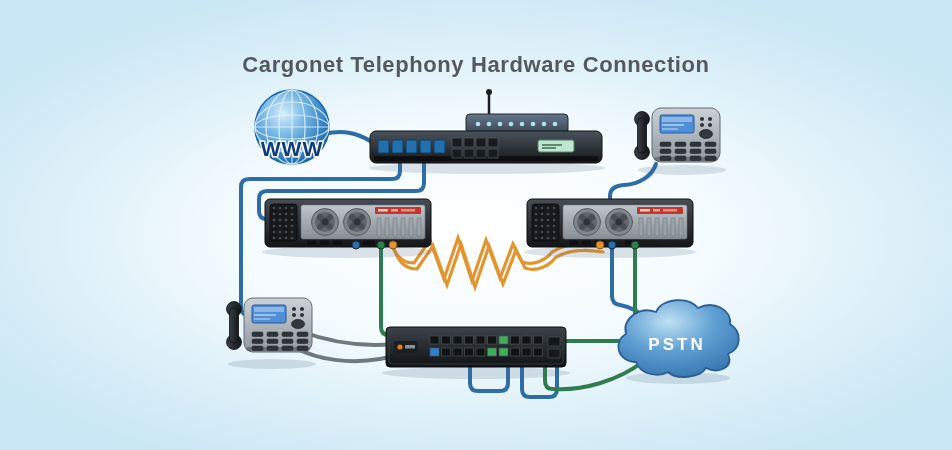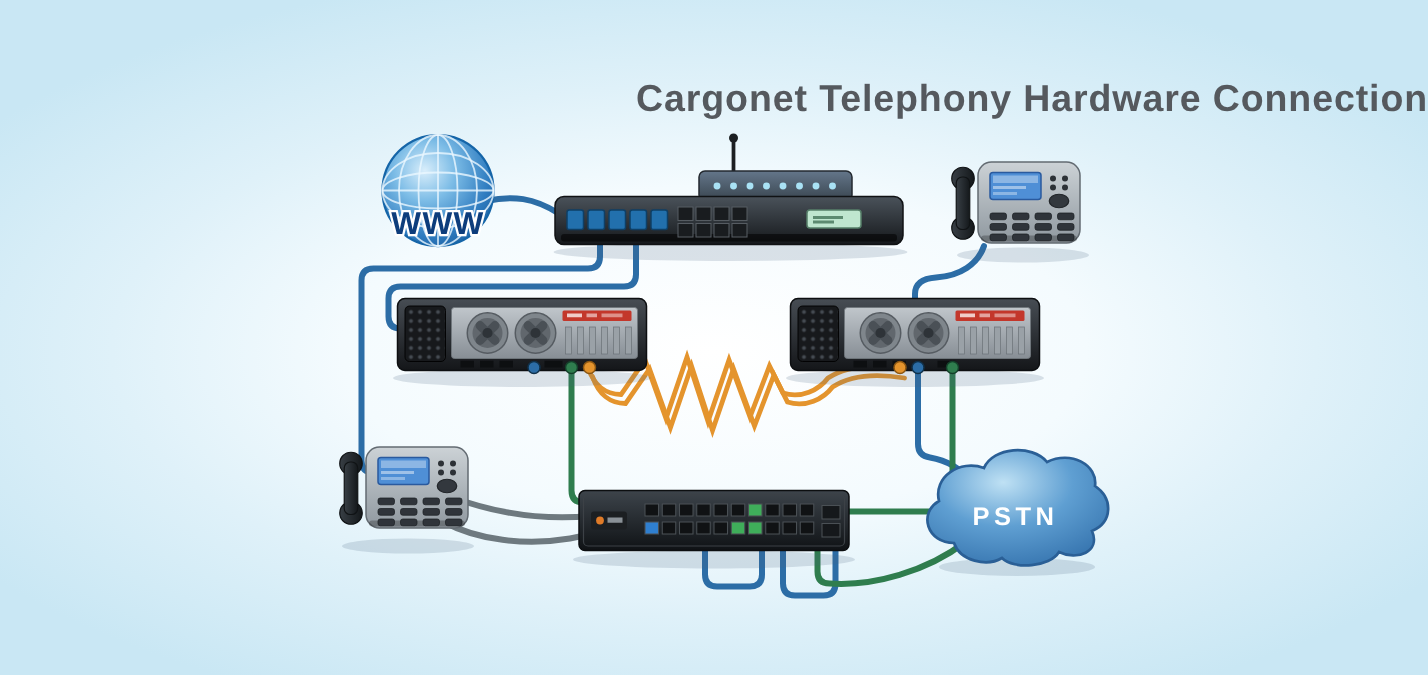--- a/index.html
+++ b/index.html
@@ -8,22 +8,22 @@
     width:952px;height:450px;
     overflow:hidden;
     font-family:"Liberation Sans", sans-serif;
     background:
       radial-gradient(ellipse 62% 58% at 50% 52%, #ffffff 0%, #f4fbfe 42%, #dff1f9 68%, #c9e7f4 100%);
   }
   .title{
     position:absolute;
     top:52px;left:0;width:100%;
     margin:0;
-    text-align:right;
-    font-size:25px;
+    text-align:center;
+    font-size:22px;
     font-weight:bold;
     letter-spacing:0.6px;
     color:#55595e;
   }
   svg{position:absolute;left:0;top:0;}
 </style>
 </head>
 <body>
 
 <div class="stage">

